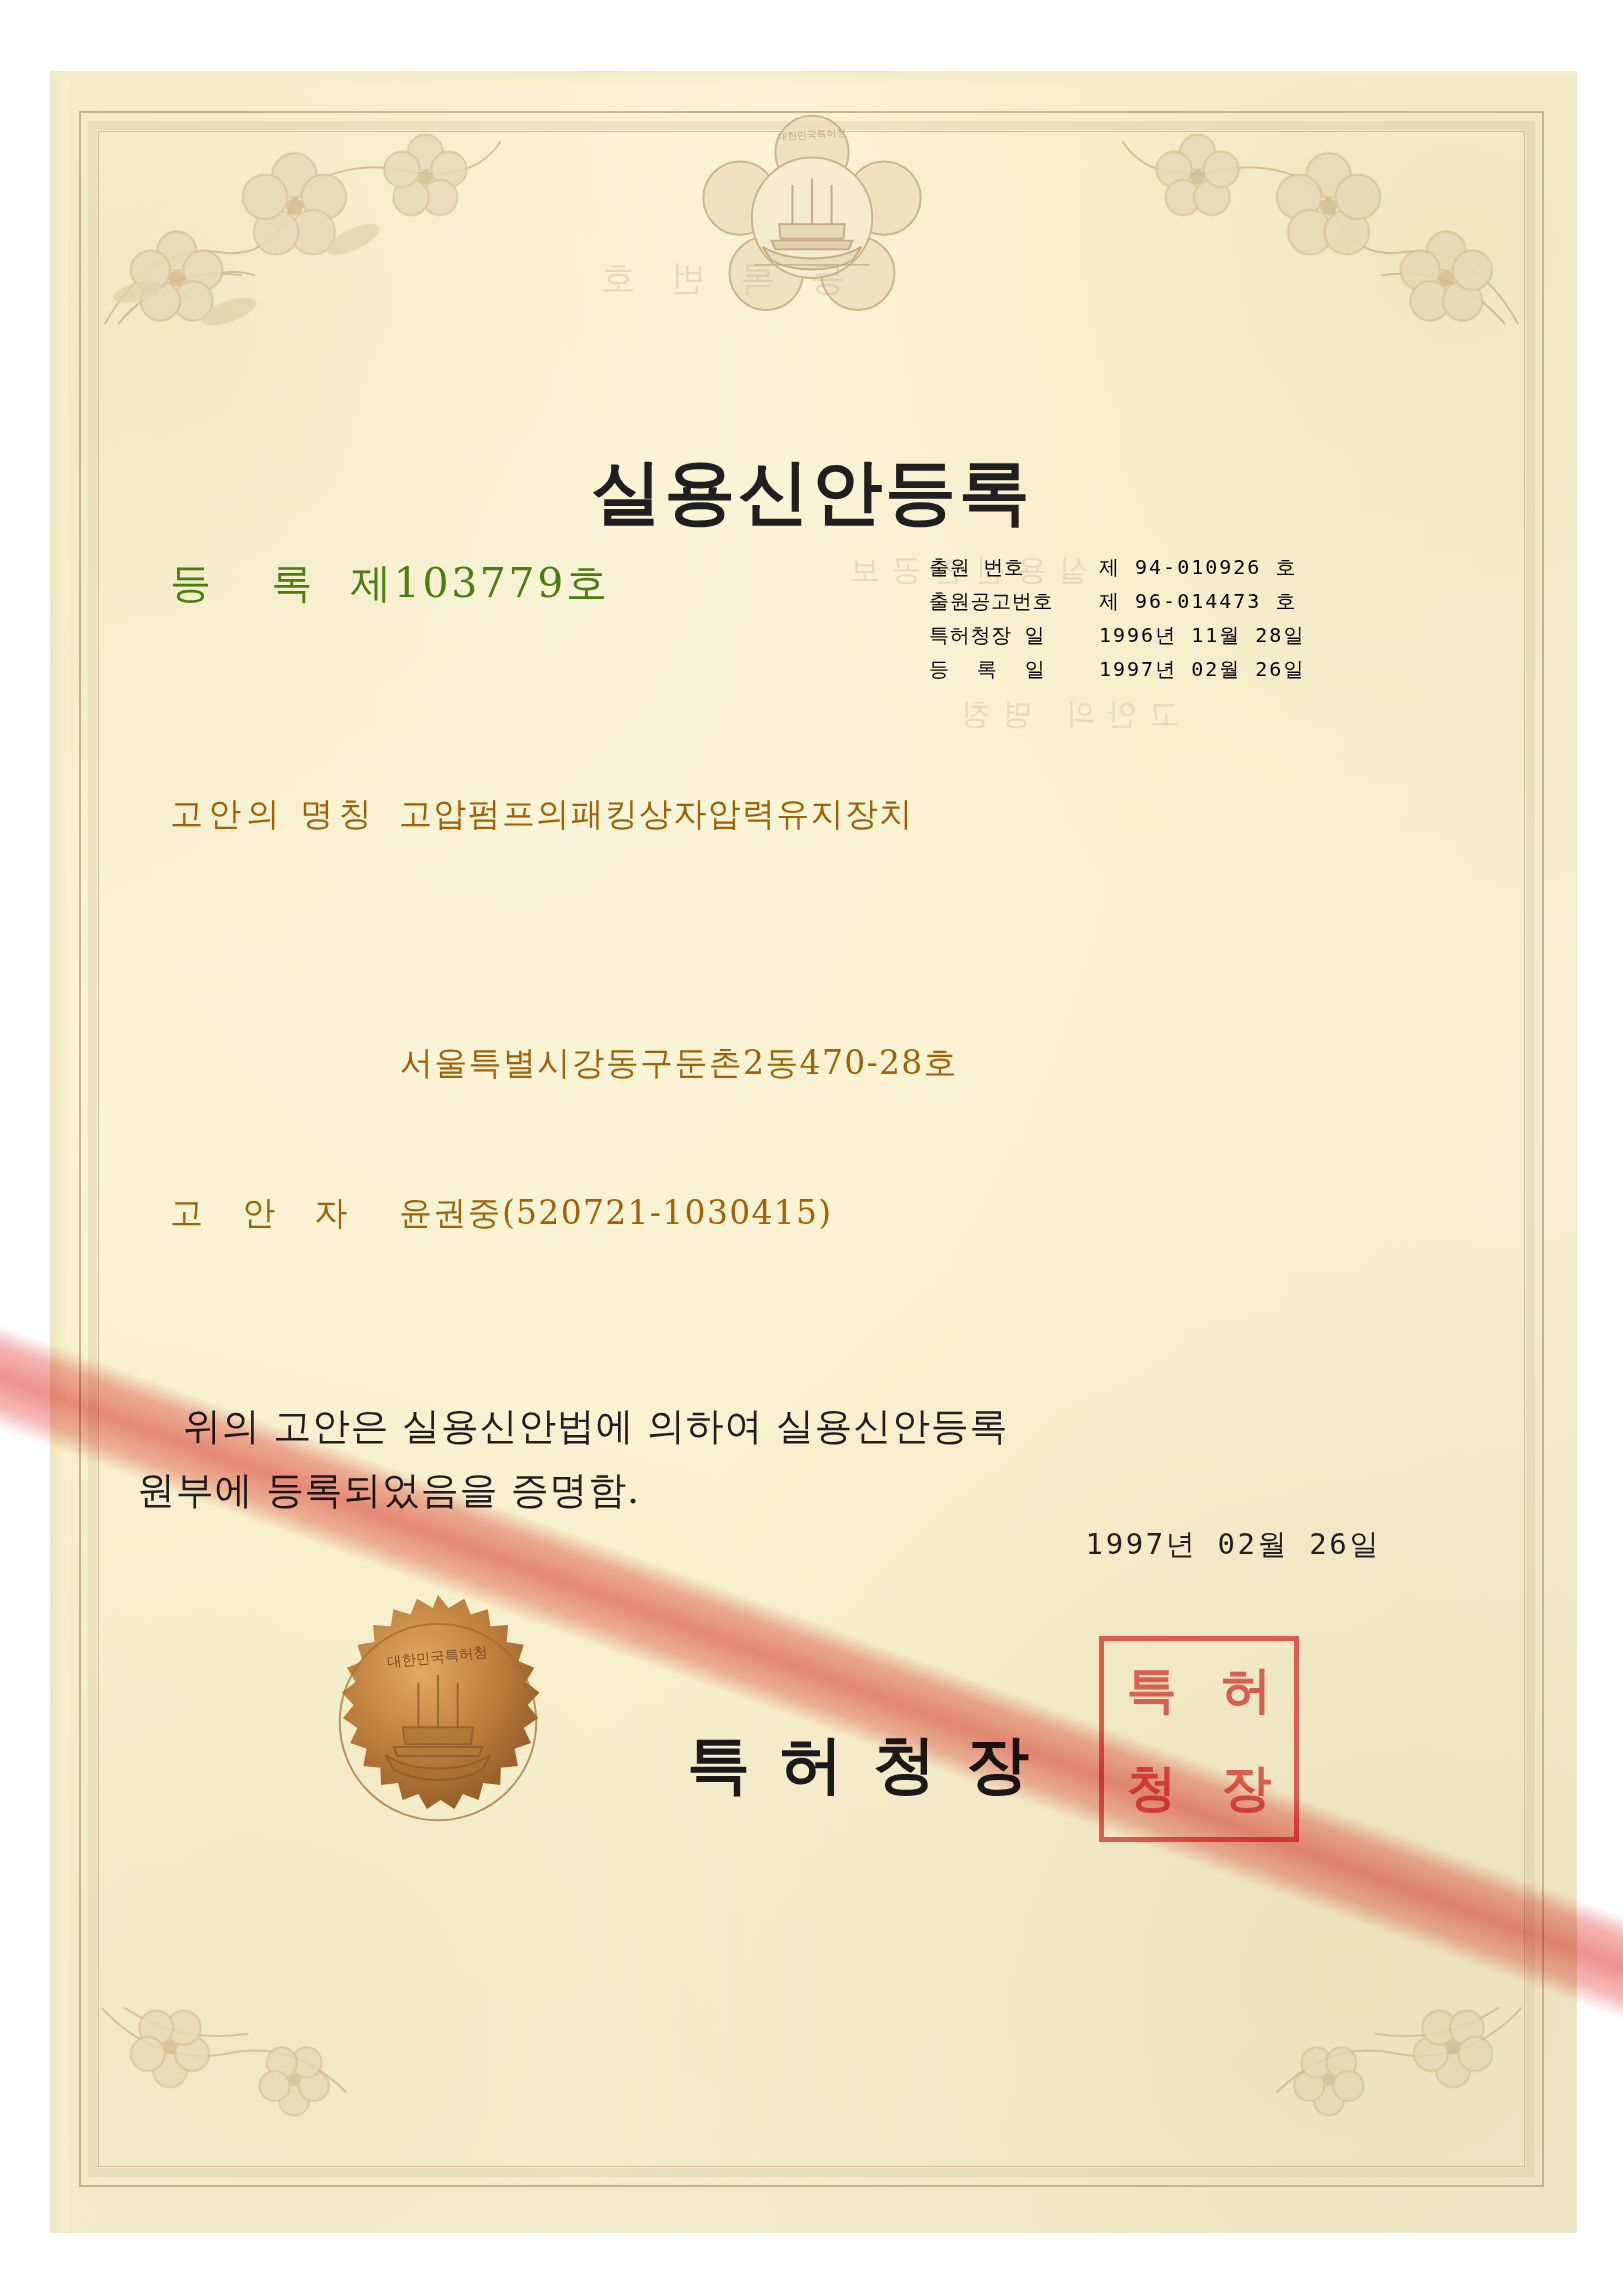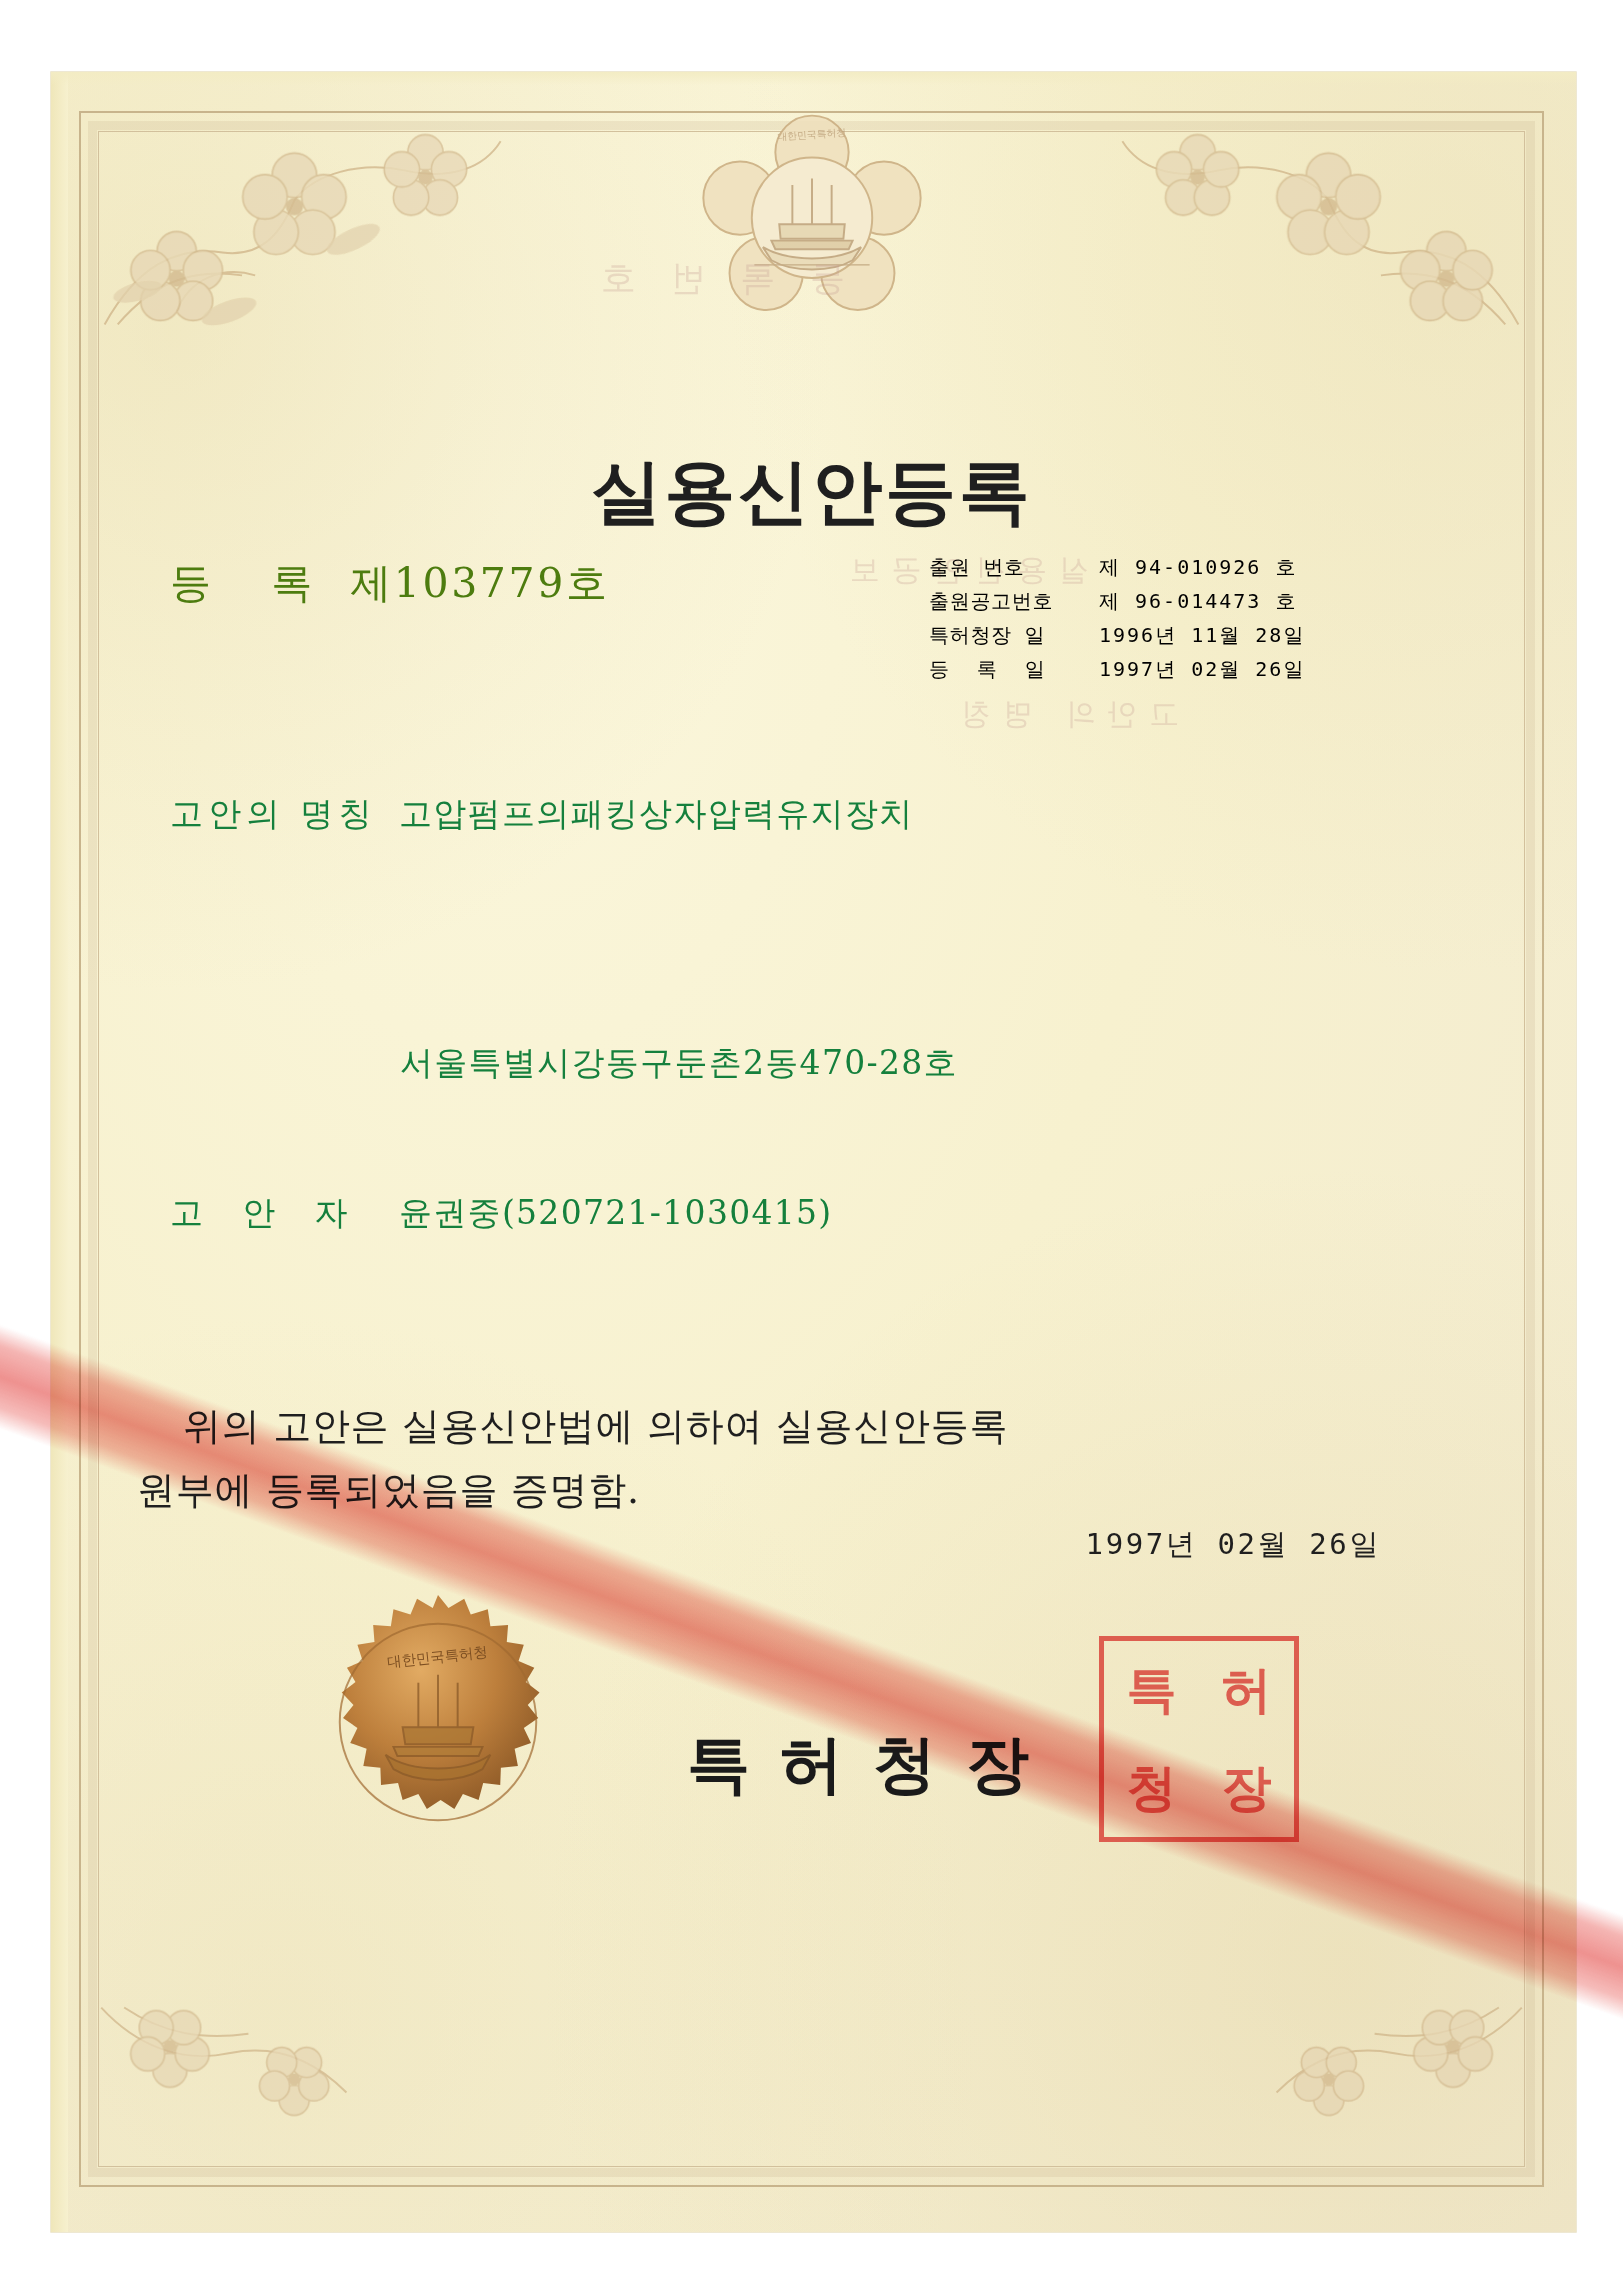--- a/index.html
+++ b/index.html
@@ -170,21 +170,21 @@
   }
   .meta-row { display: block; }
   .meta-key { display: inline-block; width: 170px; letter-spacing: 0.7px; }
   .meta-key.spread { letter-spacing: 7.9px; }
   .meta-val { letter-spacing: 2px; }
 
   .field {
     position: absolute;
     font-family: "DejaVu Serif", serif;
     font-size: 33px;
-    color: #15803d;
+    color: #a16207;
     white-space: nowrap;
   }
   .field-label { display: inline-block; }
   .field-value { display: inline-block; letter-spacing: 1.3px; }
 
   .f-title      { left: 72px; top: 661px; }
   .f-title .field-label { width: 229px; letter-spacing: 5.2px; }
   .f-owner      { left: 72px; top: 835px; }
   .f-owner .field-label { width: 229px; letter-spacing: 2.6px; }
   .f-owner-addr { left: 302px; top: 910px; }

